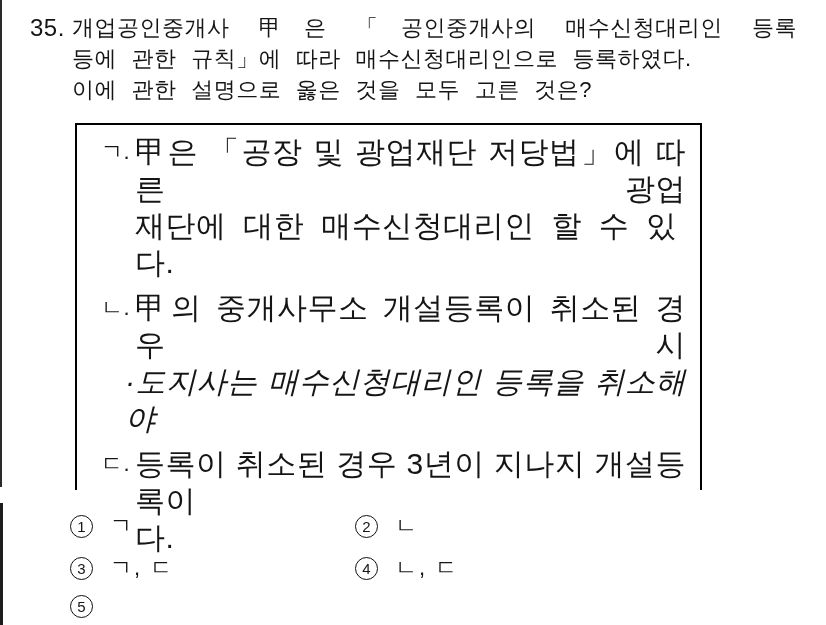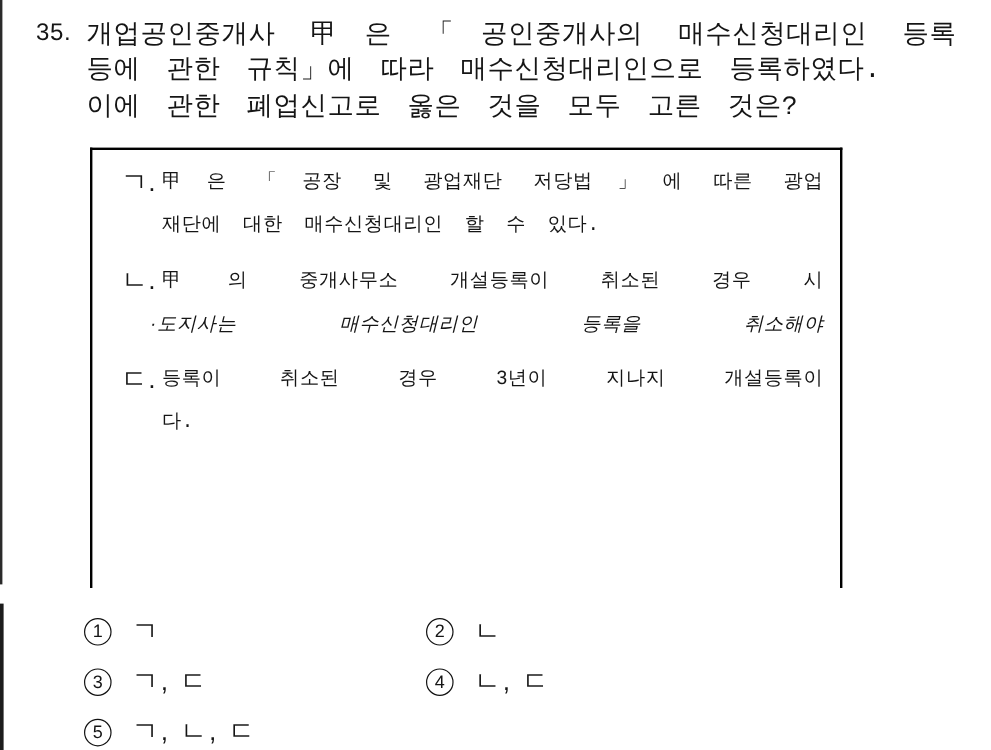--- a/index.html
+++ b/index.html
@@ -6,36 +6,36 @@
   body{
     width:826px;height:625px;background:#ffffff;position:relative;overflow:hidden;
     font-family:"Liberation Sans","DejaVu Sans",sans-serif;color:#151515;
   }
   .vrule{position:absolute;left:0;background:#2a2a2a;}
   #vrule-top{top:0;width:2px;height:487px;}
   #vrule-bottom{top:503px;width:3px;height:122px;background:#1c1c1c;}
 
   
   .question{position:absolute;left:30px;top:12px;display:flex;align-items:flex-start;}
-  .qnum{width:42px;font-size:20px;line-height:31px;letter-spacing:0.5px;}
+  .qnum{width:42px;font-size:24px;line-height:31px;letter-spacing:0.5px;}
   .qlines{width:725px;}
   .qline{font-size:22px;line-height:31px;letter-spacing:0.5px;white-space:normal;}
   .just{text-align:justify;text-align-last:justify;}
-  .loose{word-spacing:8px;font-family:Liberation Mono, monospace;}
+  .loose{word-spacing:8px;}
 
   
   .gbox{
     position:absolute;left:75px;top:123px;width:627px;height:367px;
     border:2px solid #000;border-bottom:none;box-sizing:border-box;
     padding:8px 14px 0 24px;
   }
   .gitem{display:flex;margin-bottom:8px;}
   .gmarker{width:34px;flex:0 0 34px;font-size:22px;line-height:37px;letter-spacing:0.5px;}
   .glines{flex:1;min-width:0;}
-  .gline{font-size:16px;line-height:37px;letter-spacing:0.5px;}
+  .gline{font-size:30px;line-height:37px;letter-spacing:0.5px;}
   .hang-dot{margin-left:-10px;font-style:italic;}
 
   
   .choices{position:absolute;left:70px;top:511px;width:700px;}
   .choice{position:absolute;display:flex;align-items:center;gap:17px;}
   .c-r1c1{left:0;top:0;}   .c-r1c2{left:285px;top:0;}
   .c-r2c1{left:0;top:42px;}.c-r2c2{left:285px;top:42px;}
   .c-r3c1{left:0;top:84px;}
   .cnum{
     width:23px;height:23px;border:1.5px solid #111;border-radius:50%;
@@ -48,21 +48,21 @@
 <body>
 
 <div class="vrule" id="vrule-top"></div>
 <div class="vrule" id="vrule-bottom"></div>
 
 <div class="question">
   <div class="qnum">35.</div>
   <div class="qlines">
     <div class="qline just">개업공인중개사 甲은 「공인중개사의 매수신청대리인 등록</div>
     <div class="qline loose">등에 관한 규칙」에 따라 매수신청대리인으로 등록하였다.</div>
-    <div class="qline loose">이에 관한 폐업신고로 옳은 것을 모두 고른 것은?</div>
+    <div class="qline loose">이에 관한 설명으로 옳은 것을 모두 고른 것은?</div>
   </div>
 </div>
 
 <div class="gbox">
 
   <div class="gitem">
     <div class="gmarker">ㄱ.</div>
     <div class="glines">
       <div class="gline just">甲은 「공장 및 광업재단 저당법」에 따른 광업</div>
       <div class="gline loose">재단에 대한 매수신청대리인 할 수 있다.</div>
@@ -104,16 +104,15 @@
     <span class="clabel">ㄱ, ㄷ</span>
   </div>
 
   <div class="choice c-r2c2">
     <span class="cnum">4</span>
     <span class="clabel">ㄴ, ㄷ</span>
   </div>
 
   <div class="choice c-r3c1">
     <span class="cnum">5</span>
-    <span class="clabel">ㄱ, ㄴ, ㄷ</span>
   </div>
 
 </div>
 
 </body></html>

